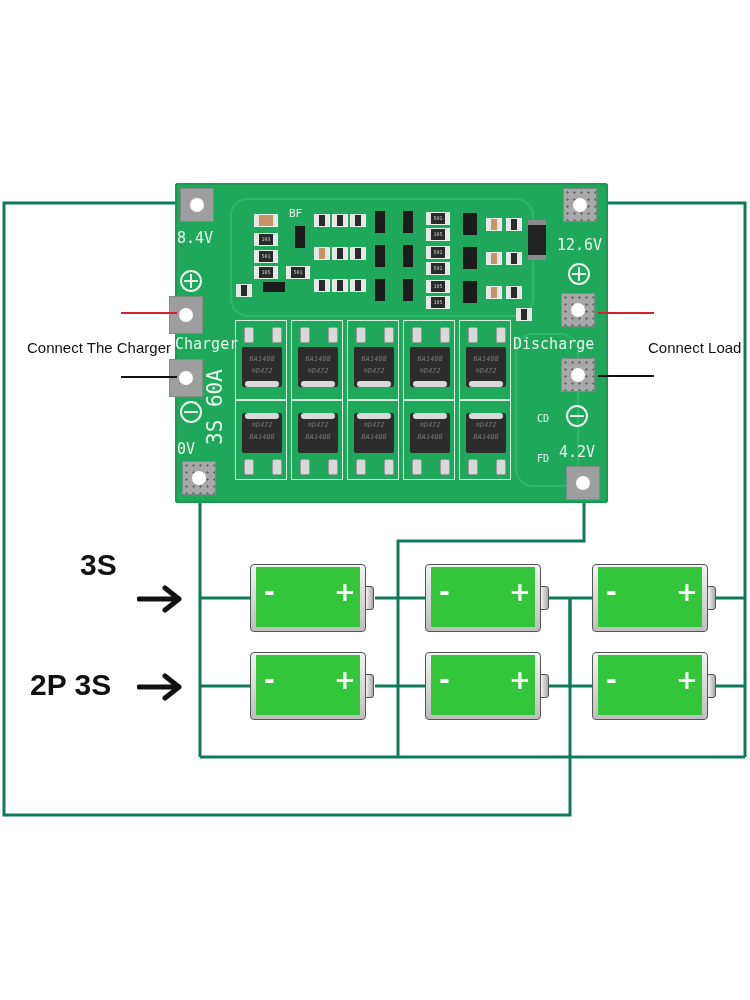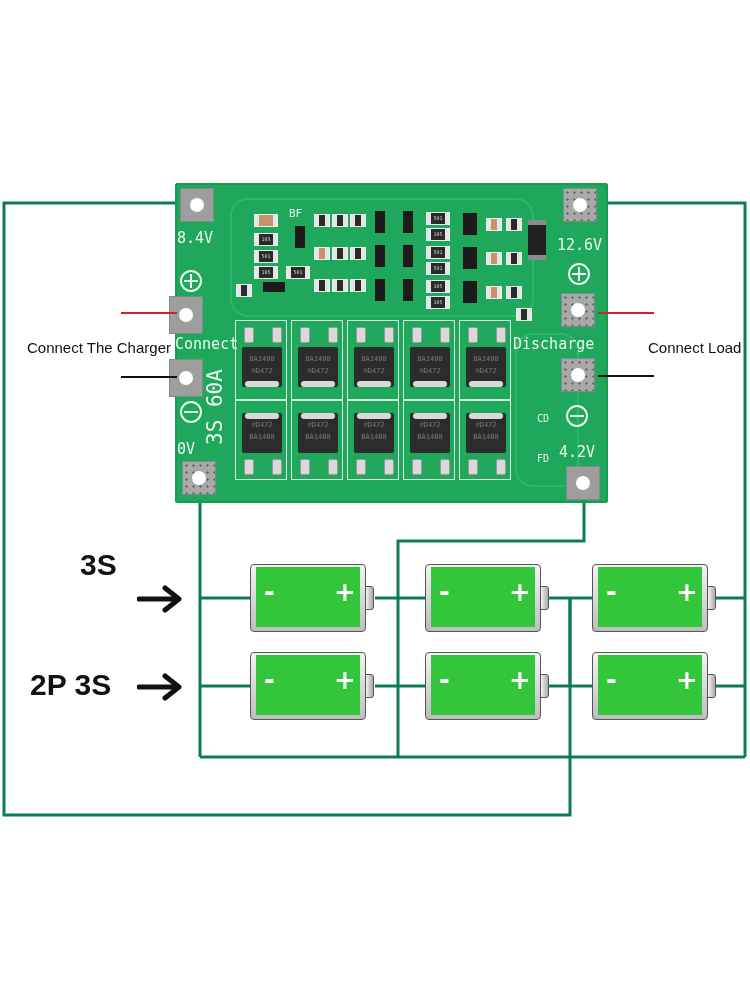--- a/index.html
+++ b/index.html
@@ -8,21 +8,21 @@
   .pcb { position:absolute; left:175px; top:183px; width:433px; height:320px; background:#1fa85b; border-radius:3px; box-shadow: inset 0 0 0 2px #189a50; }
   .pcb-trace { position:absolute; border:2px solid #2bb868; border-radius:18px; }
   .pad { position:absolute; width:34px; height:34px; background:#9e9e9e; border:1px solid #7d8f85; box-sizing:border-box; }
   .pad.dotted { background: radial-gradient(circle, #6d6d6d 1px, transparent 1.4px) 0 0/7px 7px, #a8a8a8; }
   .pad::after { content:""; position:absolute; left:50%; top:50%; width:14px; height:14px; margin:-7px 0 0 -7px; background:#fff; border-radius:50%; }
   .pcb-text { position:absolute; color:#e9f7ee; font-family:"DejaVu Sans Mono", monospace; white-space:nowrap; }
   .polarity { position:absolute; width:22px; height:22px; border:2px solid #e9f7ee; border-radius:50%; box-sizing:border-box; }
   .polarity.plus::before { content:""; position:absolute; left:8px; top:2px; width:2px; height:14px; background:#e9f7ee; }
   .polarity.plus::after, .polarity.minus::after { content:""; position:absolute; left:2px; top:8px; width:14px; height:2px; background:#e9f7ee; }
   .mosfet-cell { position:absolute; width:52px; height:80px; border:1px solid #d8efe0; box-sizing:border-box; }
-  .mosfet { position:absolute; left:6px; width:40px; height:40px; background:#2c2c2c; border-radius:2px; color:#7a7a7a; font-size:7px; text-align:center; line-height:12px; font-family:"DejaVu Sans Mono", monospace; }
+  .mosfet { position:absolute; left:6px; width:40px; height:40px; background:#2c2c2c; border-radius:2px; color:#7a7a7a; font-size:7px; text-align:center; line-height:12px; font-family:"DejaVu Sans Mono", monospace;font-style:italic; }
   .mosfet .tab { position:absolute; left:3px; width:34px; height:6px; background:#d9d9d9; border-radius:3px; }
   .leg { position:absolute; width:8px; height:14px; background:#d9d9d9; border:1px solid #9a9a9a; border-radius:2px; }
   .smd { position:absolute; width:22px; height:11px; background:#2a2a2a; border-left:4px solid #e6e6e6; border-right:4px solid #e6e6e6; box-sizing:border-box; color:#cfcfcf; font-size:5px; line-height:11px; text-align:center; font-family:"DejaVu Sans Mono", monospace; outline:1px solid #e6f6ea; }
   .smd.cap { background:#c8926a; }
   .ic { position:absolute; width:10px; height:22px; background:#1b1b1b; }
   .diode { position:absolute; left:528px; top:218px; width:18px; height:40px; background:#222; border-top:5px solid #8a8a8a; border-bottom:5px solid #8a8a8a; box-sizing:border-box; }
   .annot { position:absolute; font-size:15px; color:#111; white-space:nowrap; }
   .lead { position:absolute; height:2px; }
   .row-label { position:absolute; font-weight:bold; font-size:30px; color:#111; white-space:nowrap; font-family:"Liberation Sans", sans-serif; }
   .arrow { position:absolute; width:46px; height:28px; }
@@ -65,21 +65,21 @@
 </svg>
 
 <div class="pcb">
   <div class="pcb-trace" style="left:55px;top:15px;width:300px;height:115px;"></div>
   <div class="pcb-trace" style="left:340px;top:150px;width:60px;height:150px;"></div>
 
   <div class="pad" style="left:5px;top:5px;"></div>
   <div class="pcb-text" style="left:2px;top:46px;font-size:15px;">8.4V</div>
   <div class="polarity plus" style="left:5px;top:87px;"></div>
   <div class="pad" style="left:-6px;top:113px;width:34px;height:38px;"></div>
-  <div class="pcb-text" style="left:0px;top:152px;font-size:15px;">Connect</div>
+  <div class="pcb-text" style="left:0px;top:152px;font-size:15px;">Charger</div>
   <div class="pad" style="left:-6px;top:176px;width:34px;height:38px;"></div>
   <div class="polarity minus" style="left:5px;top:218px;"></div>
   <div class="pcb-text" style="left:28px;top:166px;font-size:21px;transform:rotate(-90deg);transform-origin:left top;top:262px;">3S 60A</div>
   <div class="pcb-text" style="left:2px;top:257px;font-size:15px;">0V</div>
   <div class="pad dotted" style="left:7px;top:278px;"></div>
 
   <div class="pad dotted" style="left:388px;top:5px;"></div>
   <div class="pcb-text" style="left:382px;top:53px;font-size:15px;">12.6V</div>
   <div class="polarity plus" style="left:393px;top:80px;"></div>
   <div class="pad dotted" style="left:386px;top:110px;"></div>

